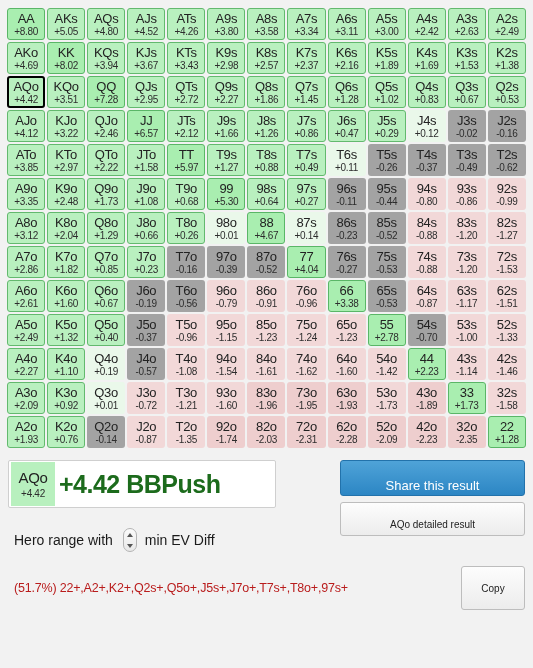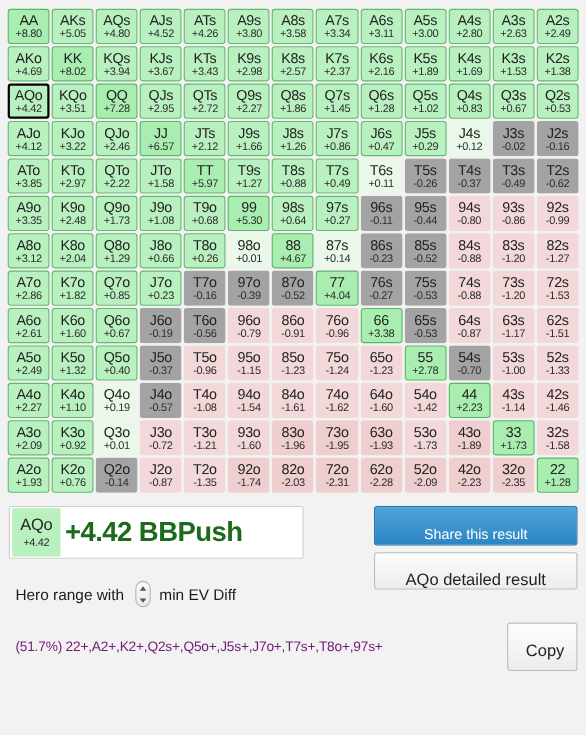--- a/index.html
+++ b/index.html
@@ -146,21 +146,21 @@
     font-family: "Liberation Sans", sans-serif;
     height: 24px;
     cursor: pointer;
     padding: 17px;
   }
   button.btn-plain {
     background: linear-gradient(#fdfdfd, #ececec);
     border: 1px solid #bdbdbd;
     border-radius: 3px;
     color: #222;
-    font-size: 15px;
+    font-size: 10px;
     font-family: "Liberation Sans", sans-serif;
     height: 24px;
     cursor: pointer;
     padding: 16px;
   }
 
   
   #hero-row {
     display: flex;
     align-items: center;
@@ -208,21 +208,21 @@
 
   
   #footer-row {
     display: flex;
     align-items: center;
     padding: 14px 8px 0 14px;
     box-sizing: border-box;
   }
   #range-string {
     font-size: 12.5px;
-    color: #701a75;
+    color: #b91c1c;
     white-space: nowrap;
     letter-spacing: -0.2px;
   }
   #copy-btn {
     margin-left: auto;
     width: 64px;
     height: 44px;
   }
 </style>
 </head>
@@ -290,21 +290,21 @@
             </td>
             <td class="c-push3">
               <div class="cell-inner">
                 <span class="hand">A5s</span>
                 <span class="ev">+3.00</span>
               </div>
             </td>
             <td class="c-push3">
               <div class="cell-inner">
                 <span class="hand">A4s</span>
-                <span class="ev">+2.80</span>
+                <span class="ev">+2.42</span>
               </div>
             </td>
             <td class="c-push3">
               <div class="cell-inner">
                 <span class="hand">A3s</span>
                 <span class="ev">+2.63</span>
               </div>
             </td>
             <td class="c-push3">
               <div class="cell-inner">

